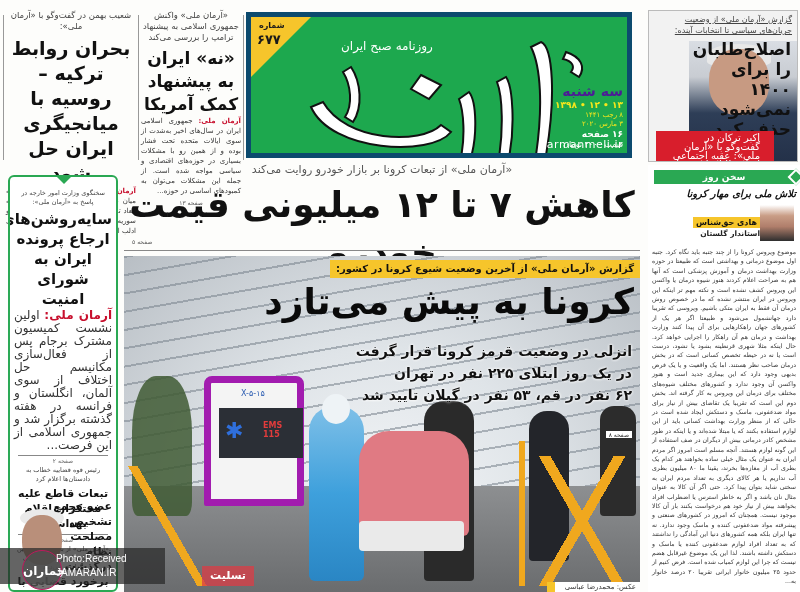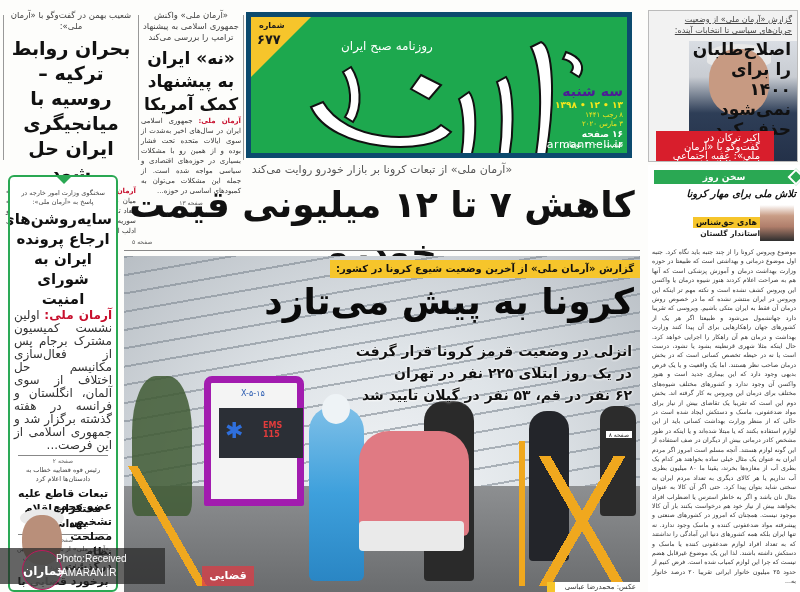--- a/index.html
+++ b/index.html
@@ -213,21 +213,21 @@
     <div class="barrier"></div>
 
     <div class="report-bar">گزارش «آرمان ملی» از آخرین وضعیت شیوع کرونا در کشور:</div>
     <div class="corona-head">کرونا به پیش می‌تازد</div>
     <div class="corona-lines">
       <div>انزلی در وضعیت قرمز کرونا قرار گرفت</div>
       <div>در یک روز ابتلای ۲۲۵ نفر در تهران</div>
       <div>۶۲ نفر در قم، ۵۳ نفر در گیلان تایید شد</div>
     </div>
     <div class="pageref-photo">صفحه ۸</div>
-    <div class="watermark">قضایی</div>
+    <div class="watermark">تسلیت</div>
     <div class="credit">عکس: محمدرضا عباسی</div>
   </div>
 
   <div id="left-col">
     <div class="tri"></div>
     <div class="sec" style="padding-top:12px;">
       <div class="kicker">سخنگوی وزارت امور خارجه در پاسخ به «آرمان ملی»:</div>
       <div class="h h1">سایه‌روشن‌های ارجاع پرونده ایران به شورای امنیت</div>
       <div class="bodytext">
         <span class="src">آرمان ملی:</span>

